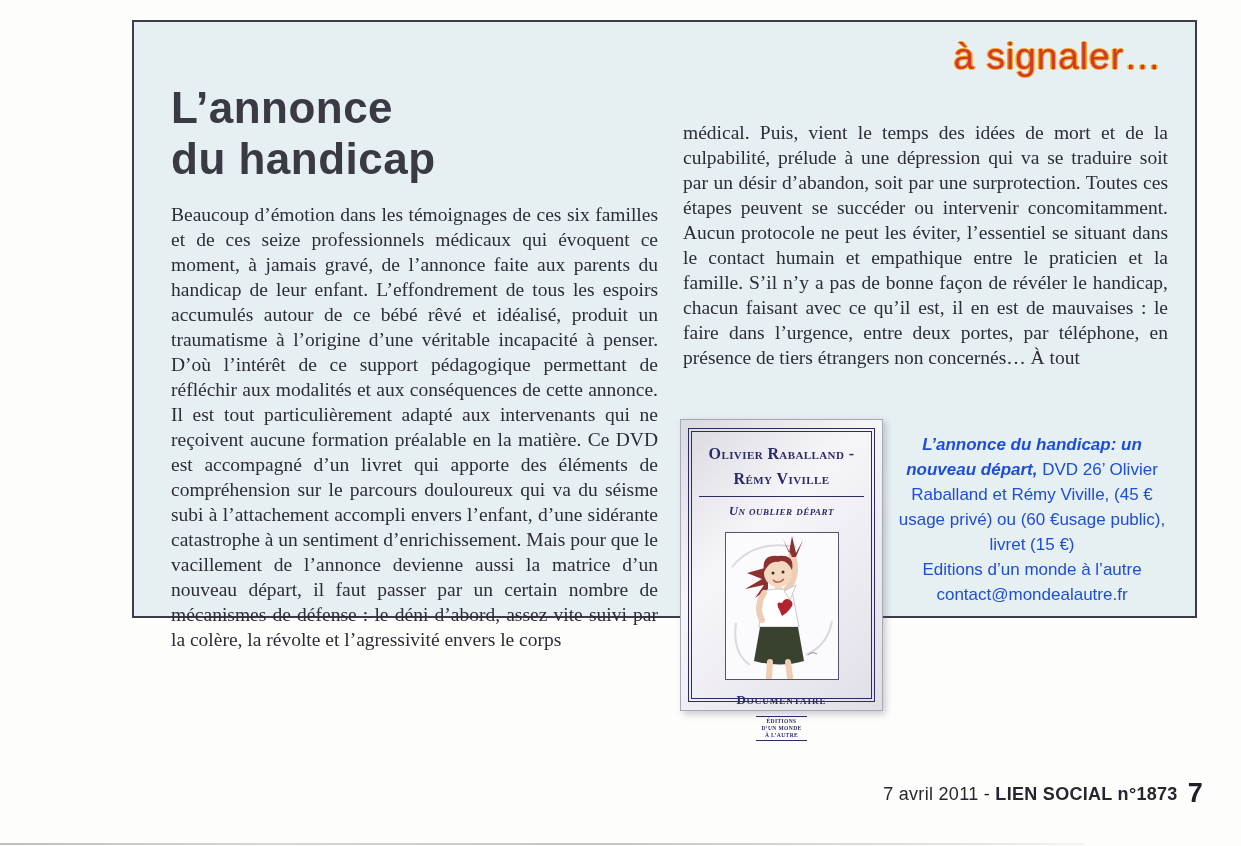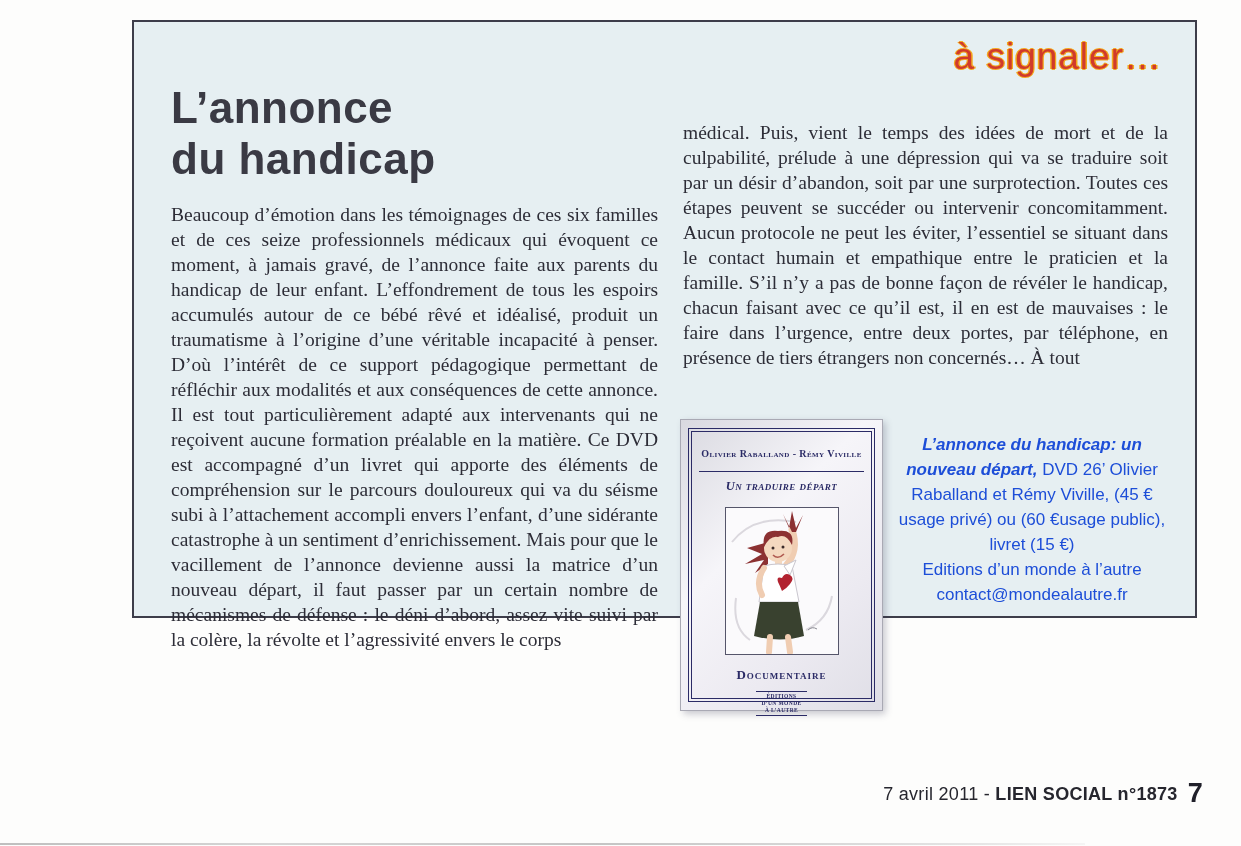--- a/index.html
+++ b/index.html
@@ -58,21 +58,21 @@
   }
   .dvd-frame {
     height:100%; box-sizing:border-box; text-align:center;
     border:1px solid var(--cover-navy, #2b2b66);
     outline:1px solid var(--cover-navy, #2b2b66); outline-offset:2px;
     padding:9px 5px 6px;
     font-family:"Liberation Serif", serif;
     color:var(--cover-navy, #2b2b66);
   }
   .dvd-authors {
-    font-size:10px; font-weight:bold; font-variant:small-caps; letter-spacing:0.4px;
+    font-size:16px; font-weight:bold; font-variant:small-caps; letter-spacing:0.4px;
     padding-bottom:5px; border-bottom:1px solid var(--cover-navy, #2b2b66);
     margin:0 2px;
   }
   .dvd-title { font-size:14px; font-weight:bold; font-variant:small-caps; letter-spacing:0.3px; margin-top:7px; }
   .dvd-subtitle { font-size:12.5px; font-weight:bold; font-style:italic; font-variant:small-caps; letter-spacing:0.5px; margin-top:2px; }
   .dvd-ill {
     width:112px; height:146px; margin:8px auto 7px;
     border:1px solid #55556a; background:#fbfafc; overflow:hidden;
   }
   .dvd-ill svg { display:block; width:100%; height:100%; }
@@ -129,21 +129,21 @@
     <div class="col-left bodytext">
       <p>Beaucoup d’émotion dans les témoignages de ces six familles et de ces seize professionnels médicaux qui évoquent ce moment, à jamais gravé, de l’annonce faite aux parents du handicap de leur enfant. L’effondrement de tous les espoirs accumulés autour de ce bébé rêvé et idéalisé, produit un traumatisme à l’origine d’une véritable incapacité à penser. D’où l’intérêt de ce support pédagogique permettant de réfléchir aux modalités et aux conséquences de cette annonce. Il est tout particulièrement adapté aux intervenants qui ne reçoivent aucune formation préalable en la matière. Ce DVD est accompagné d’un livret qui apporte des éléments de compréhension sur le parcours douloureux qui va du séisme subi à l’attachement accompli envers l’enfant, d’une sidérante catastrophe à un sentiment d’enrichissement. Mais pour que le vacillement de l’annonce devienne aussi la matrice d’un nouveau départ, il faut passer par un certain nombre de mécanismes de défense : le déni d’abord, assez vite suivi par la colère, la révolte et l’agressivité envers le corps</p>
     </div>
 
     <div class="col-right bodytext">
       <p class="p1">médical. Puis, vient le temps des idées de mort et de la culpabilité, prélude à une dépression qui va se traduire soit par un désir d’abandon, soit par une surprotection. Toutes ces étapes peuvent se succéder ou intervenir concomitamment. Aucun protocole ne peut les éviter, l’essentiel se situant dans le contact humain et empathique entre le praticien et la famille. S’il n’y a pas de bonne façon de révéler le handicap, chacun faisant avec ce qu’il est, il en est de mauvaises : le faire dans l’urgence, entre deux portes, par téléphone, en présence de tiers étrangers non concernés… À tout</p>
 
       <div class="dvd">
         <div class="dvd-frame">
           <div class="dvd-authors">Olivier Raballand - Rémy Viville</div>
-          <div class="dvd-subtitle">Un traduire départ</div>
+          <div class="dvd-subtitle">Un oublier départ</div>
           <div class="dvd-ill">
             <svg viewBox="0 0 112 146" xmlns="http://www.w3.org/2000/svg">
               <path d="M6 34 Q28 6 70 14 M80 122 Q102 112 106 88 M10 90 Q6 120 24 132" stroke="#dbd8de" fill="none" stroke-width="2"></path>
               <path d="M60 58 Q73 42 66 22" stroke="#f0cdb2" stroke-width="7" fill="none" stroke-linecap="round"></path>
               <path d="M66 24 L57 6 L63 20 L66 3 L70 20 L77 7 L70 24 Z" fill="#8c3132"></path>
               <path d="M42 34 L21 40 L36 46 L19 56 L38 52 L29 65 L42 56 Z" fill="#8c3132"></path>
               <circle cx="52" cy="40" r="14" fill="#f4d8bf"></circle>
               <path d="M38 39 Q35 21 52 23 Q69 21 66 37 Q60 25 52 29 Q44 27 38 39 Z" fill="#8c3132"></path>
               <circle cx="47" cy="40" r="1.5" fill="#3a2a28"></circle>
               <circle cx="57" cy="39" r="1.5" fill="#3a2a28"></circle>

